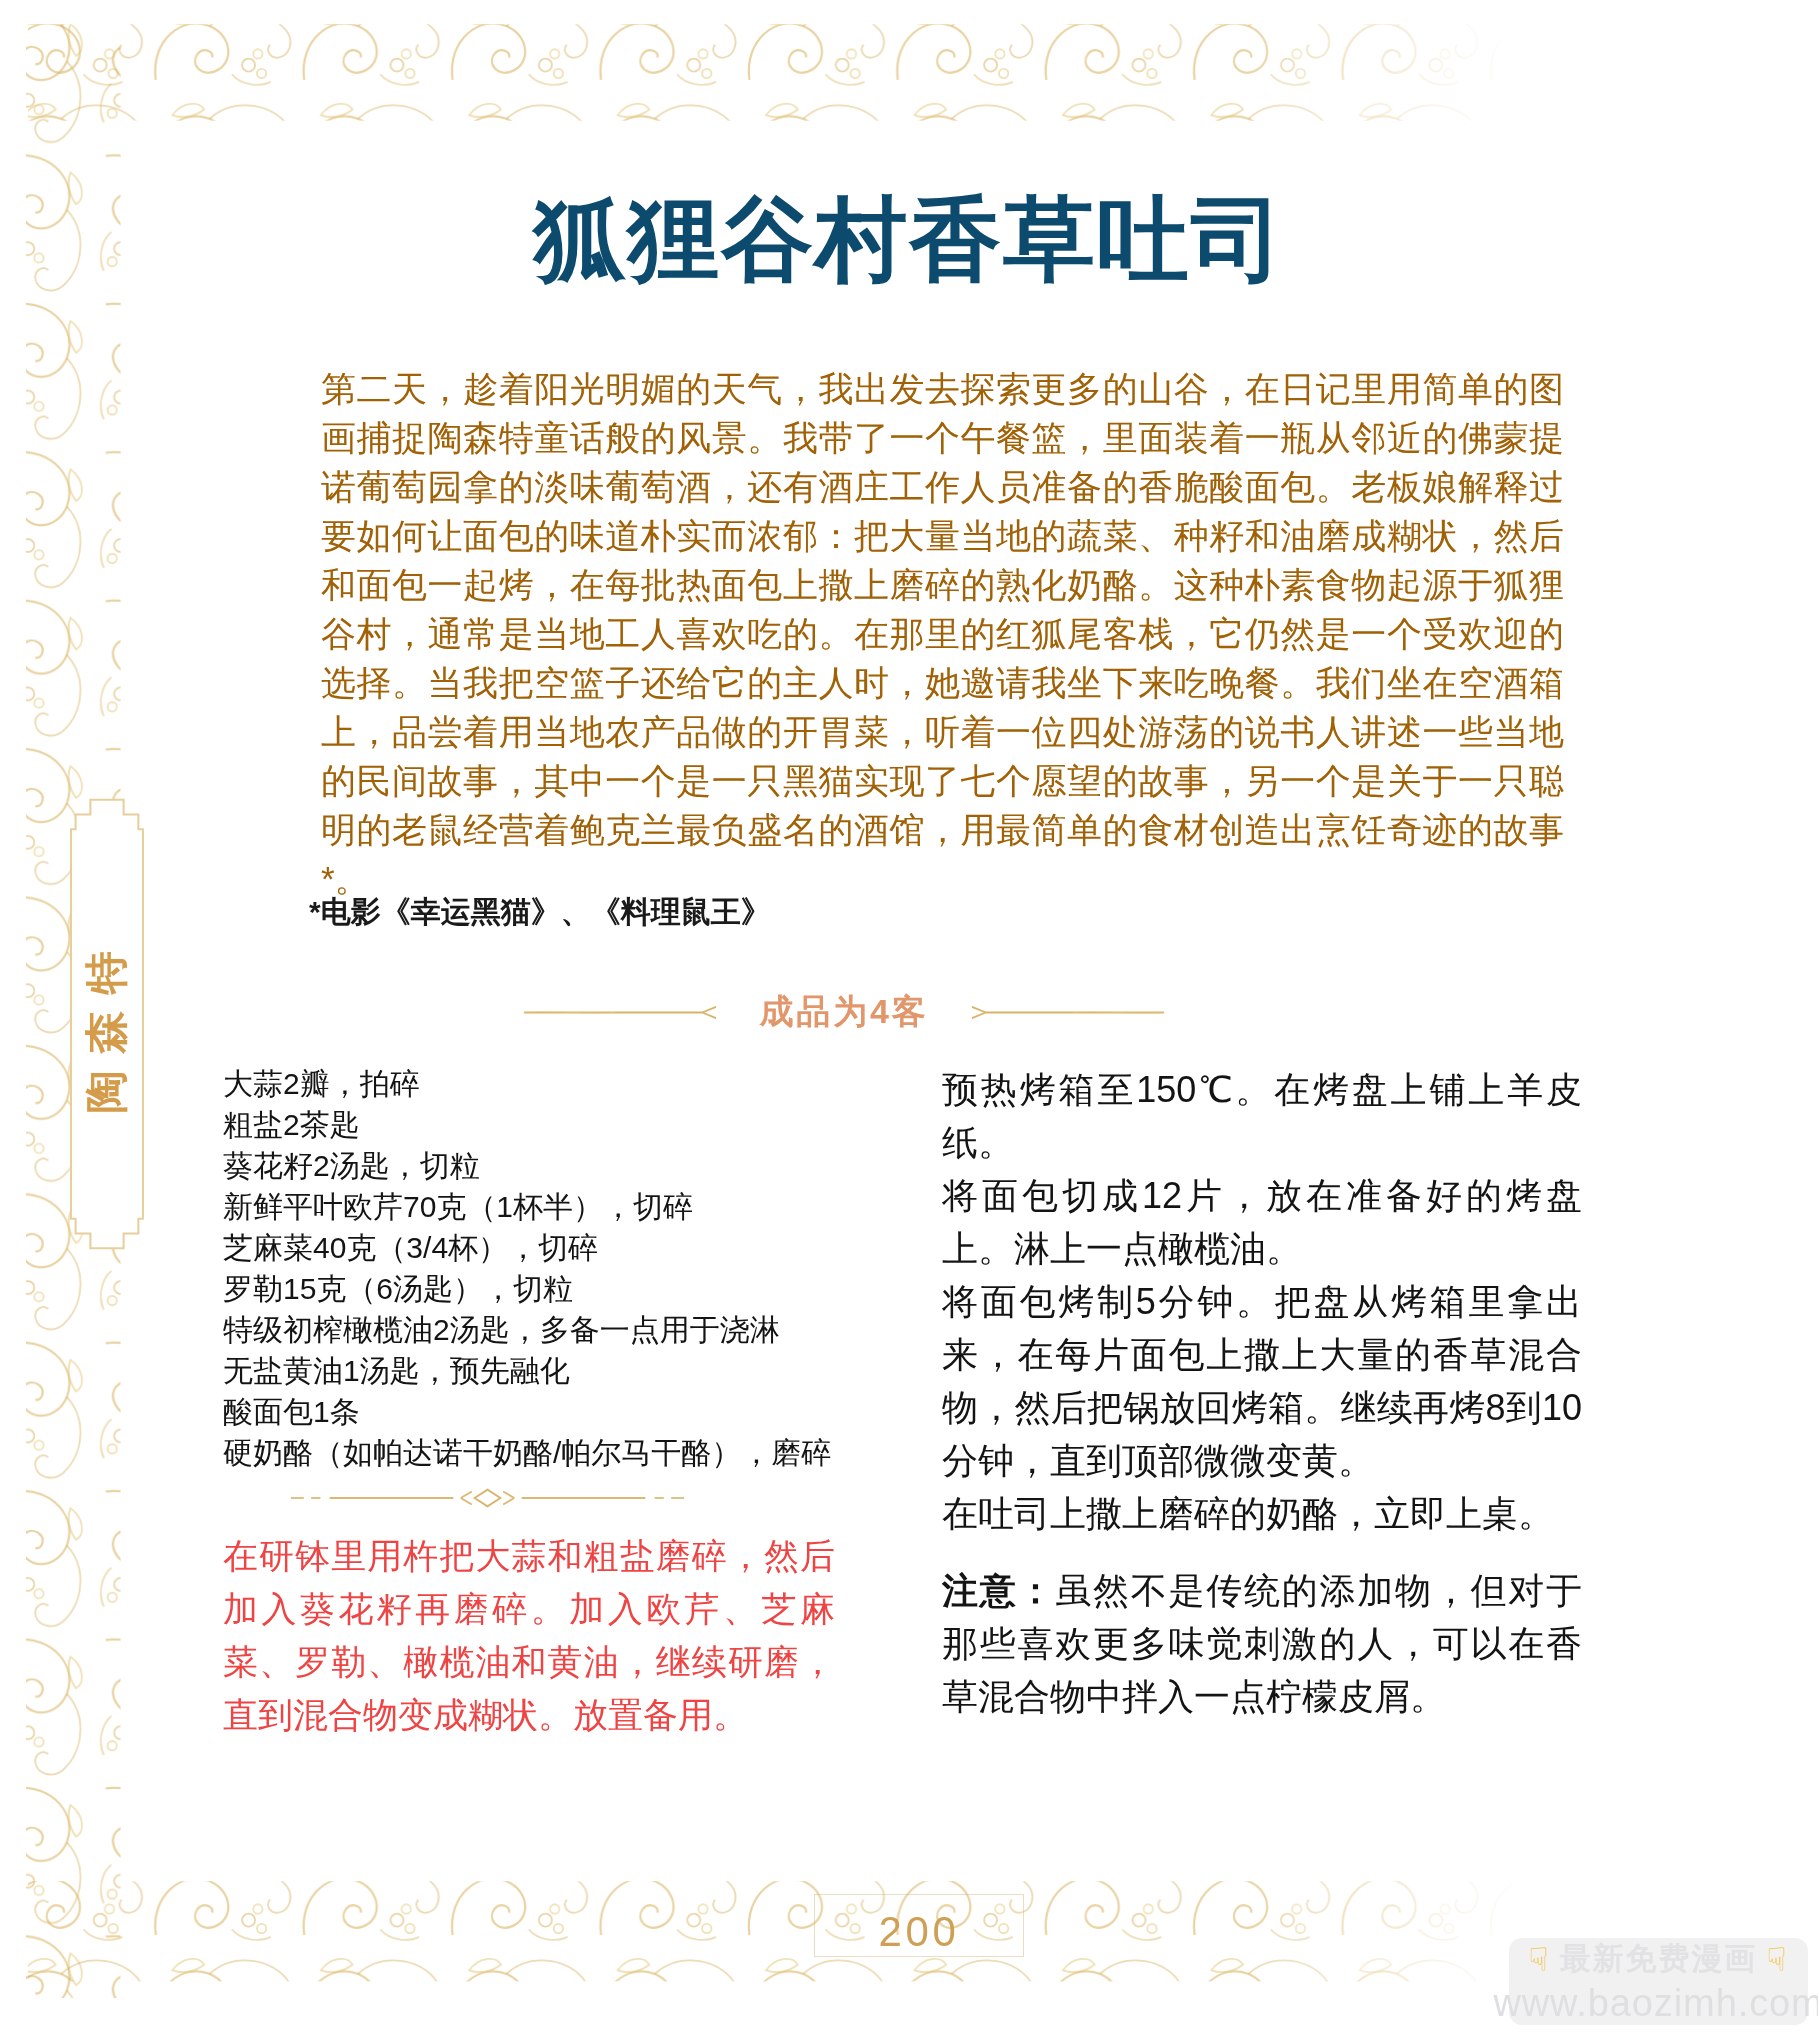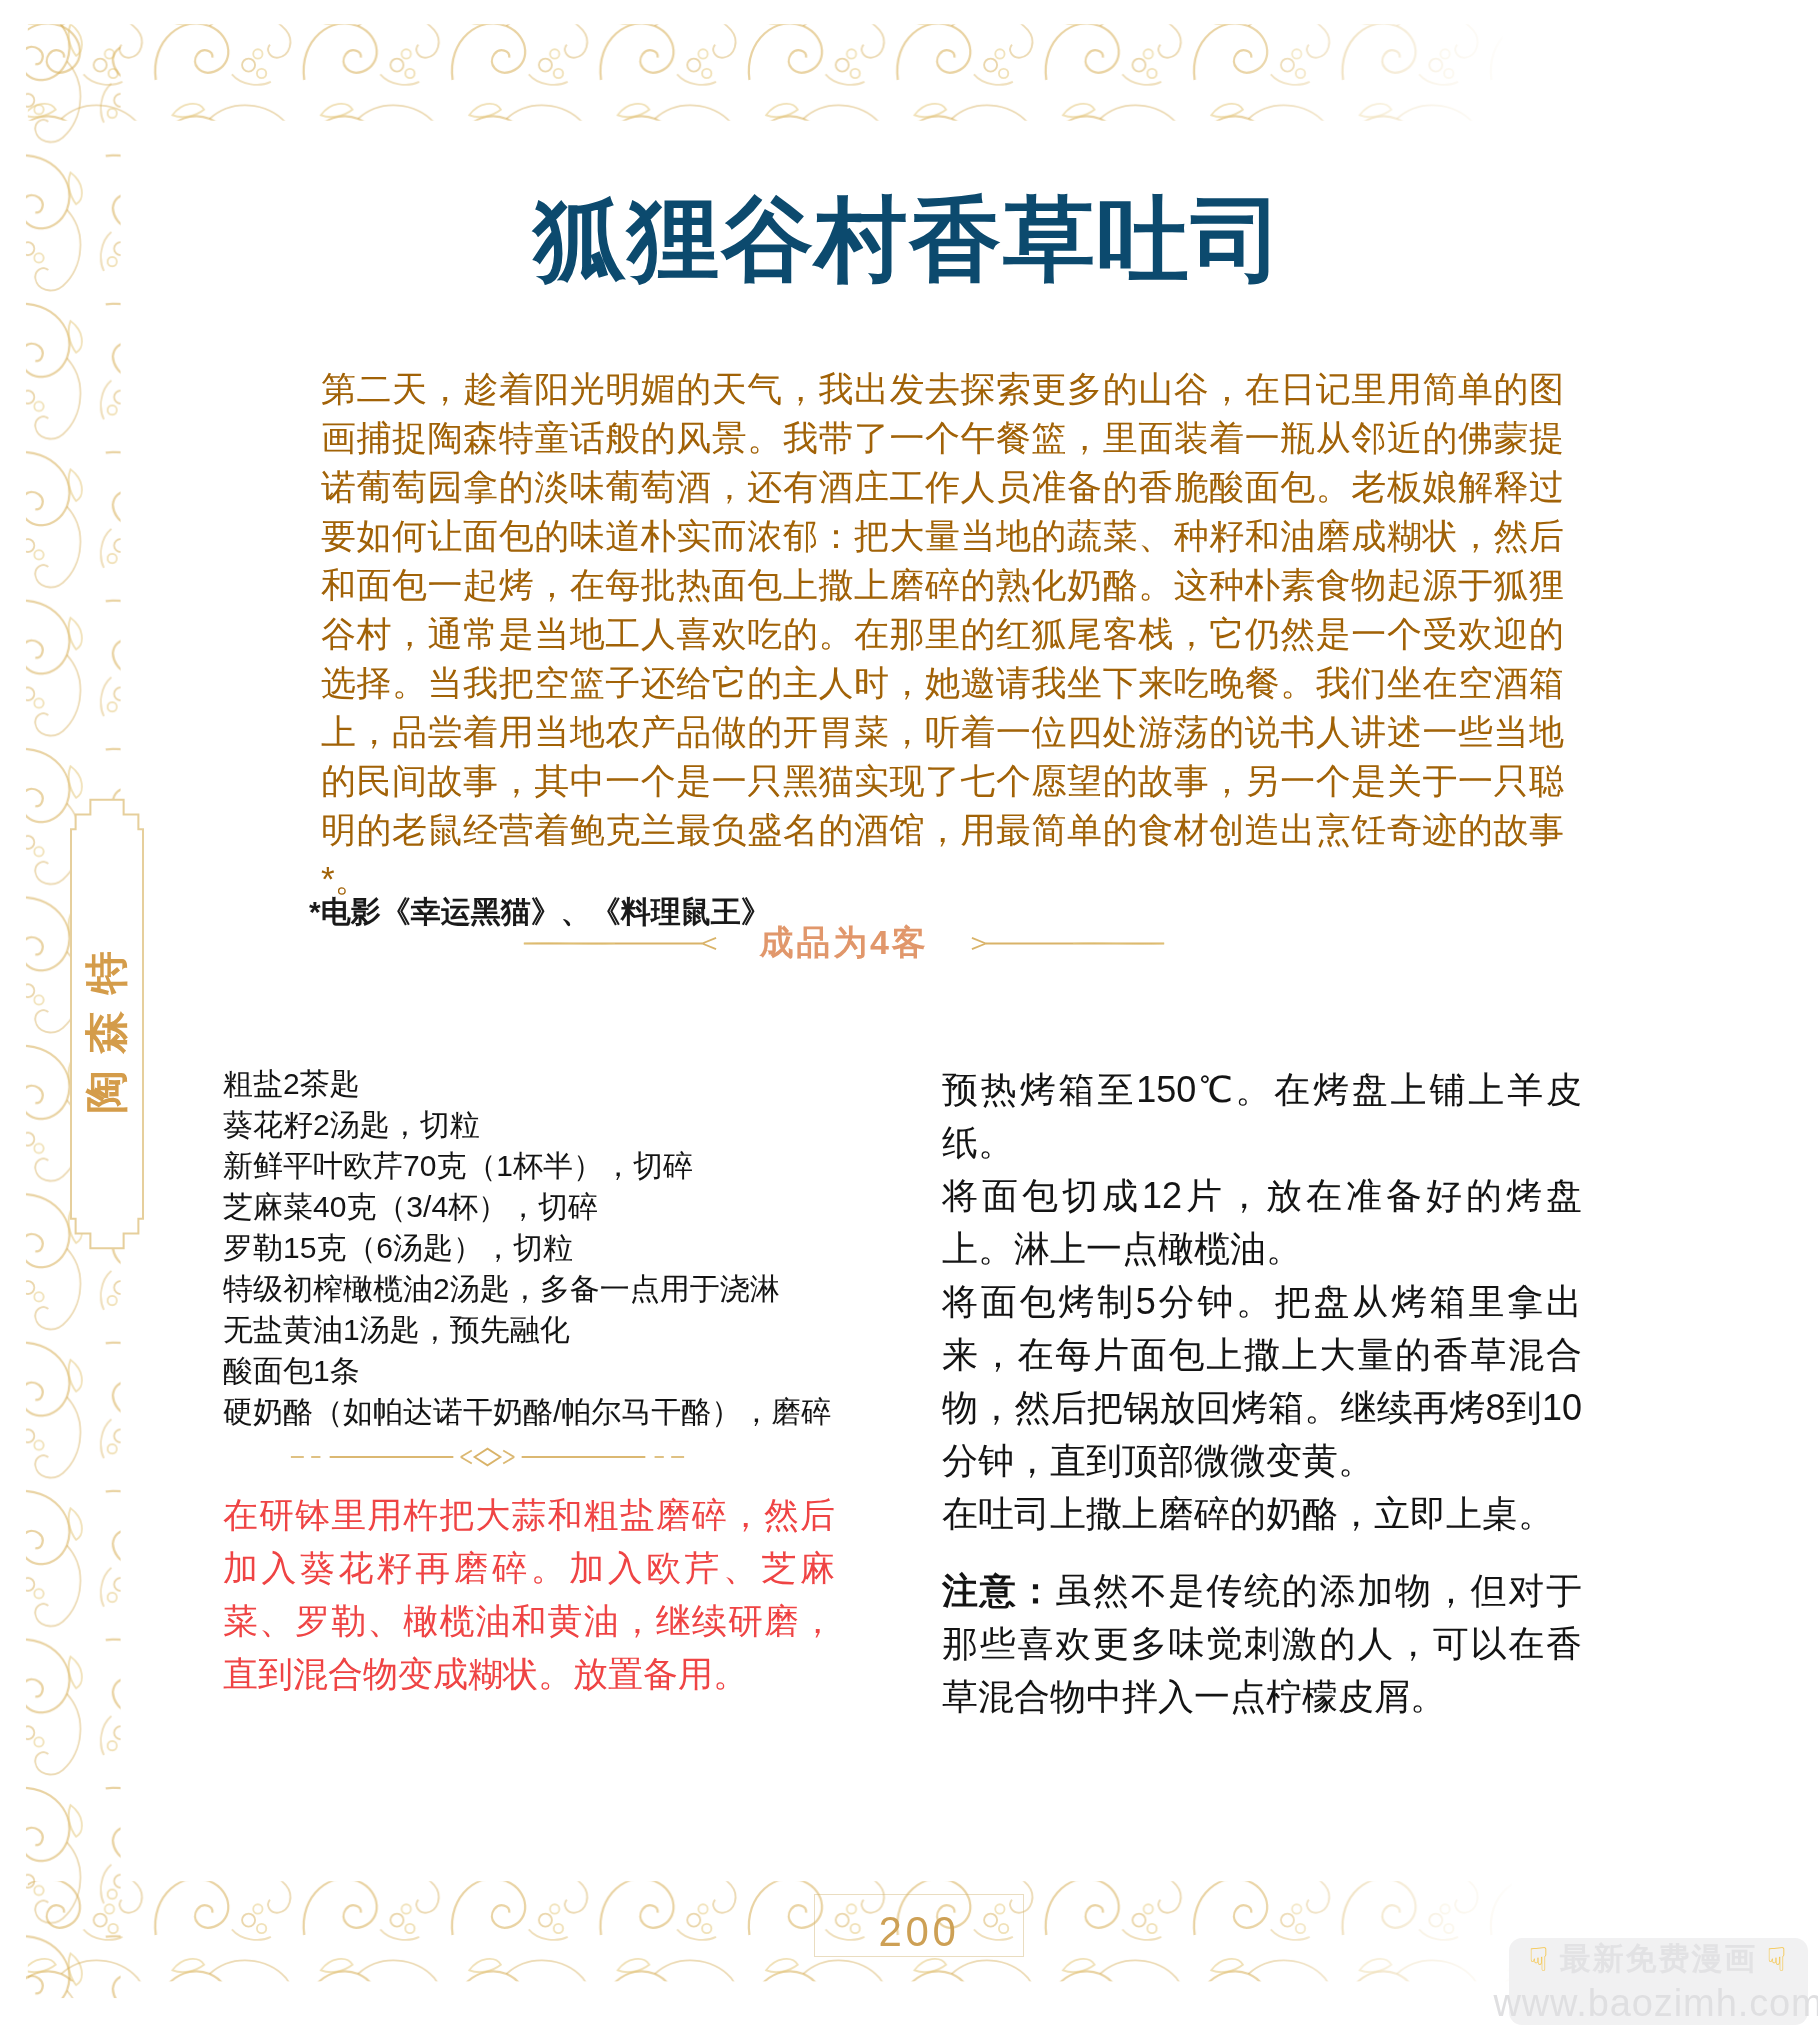--- a/index.html
+++ b/index.html
@@ -32,21 +32,21 @@
   }
   .intro{
     position:absolute;left:309px;top:352px;width:1243px;margin:12px;
     font-size:35px;line-height:49px;text-align:justify;color:#a16207;
   }
   .footnote{
     position:absolute;left:309px;top:892px;margin:0;
     font-size:30px;color:#1a1a1a;font-weight:bold;
   }
   .serves-row{
-    position:absolute;left:501px;top:920px;width:686px;
+    position:absolute;left:501px;top:989px;width:686px;
     display:flex;align-items:center;justify-content:center;gap:43px;
   }
   .serves-label{
     font-size:34px;font-weight:700;letter-spacing:2.8px;color:#E1976B;
   }
   .col-left{position:absolute;left:223px;top:1063px;width:612px;}
   .col-right{position:absolute;left:942px;top:1063px;width:640px;}
   .ingredient{font-size:30px;line-height:41px;color:#141414;}
   .mid-divider{display:block;margin:13px 0 0 65px;}
   .method{
@@ -139,20 +139,21 @@
       <span class="serves-label">成品为4客</span>
       <svg width="195" height="15" viewBox="0 0 210 16">
         <path d="M16,8 H208" stroke="#D2A64F" stroke-width="2" fill="none" stroke-opacity="0.85"></path>
         <path d="M16,8 L1,2 M16,8 L1,14" stroke="#D2A64F" stroke-width="2" fill="none" stroke-opacity="0.85"></path>
         <path d="M110,8 C140,6 170,10 208,8" stroke="#E3C77A" stroke-width="1" fill="none" stroke-opacity="0.7"></path>
       </svg>
     </div>
 
     <div class="col-left">
       <div>
+          <div class="ingredient">大蒜2瓣，拍碎</div>
           <div class="ingredient">粗盐2茶匙</div>
           <div class="ingredient">葵花籽2汤匙，切粒</div>
           <div class="ingredient">新鲜平叶欧芹70克（1杯半），切碎</div>
           <div class="ingredient">芝麻菜40克（3/4杯），切碎</div>
           <div class="ingredient">罗勒15克（6汤匙），切粒</div>
           <div class="ingredient">特级初榨橄榄油2汤匙，多备一点用于浇淋</div>
           <div class="ingredient">无盐黄油1汤匙，预先融化</div>
           <div class="ingredient">酸面包1条</div>
           <div class="ingredient">硬奶酪（如帕达诺干奶酪/帕尔马干酪），磨碎</div>
         </div>

